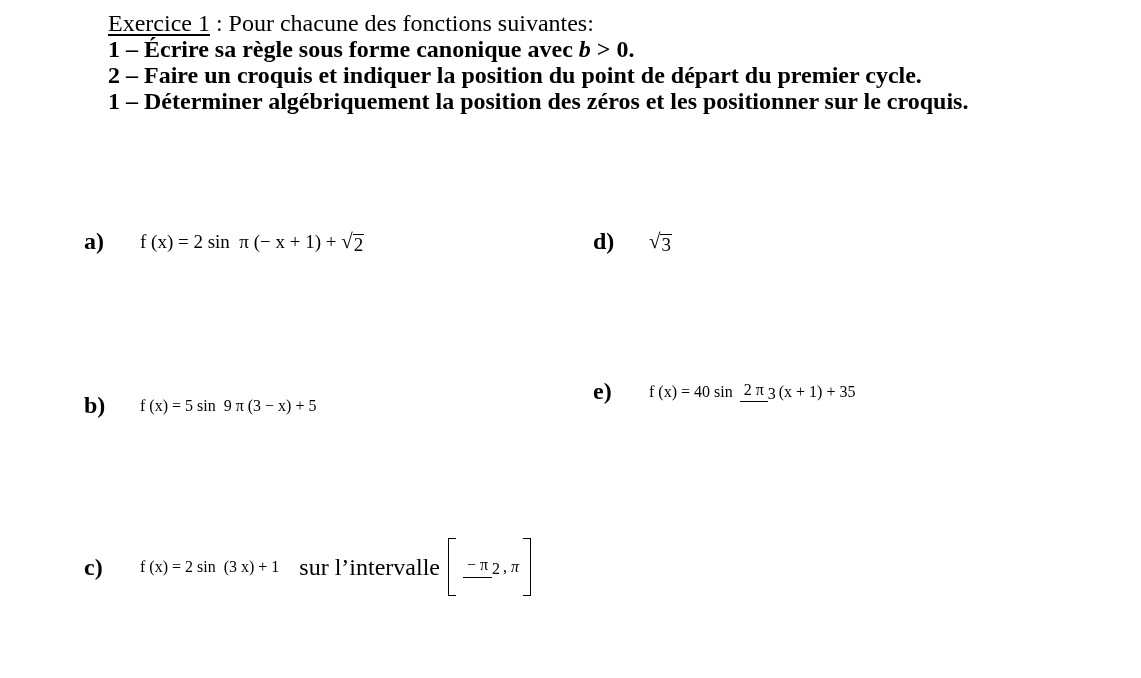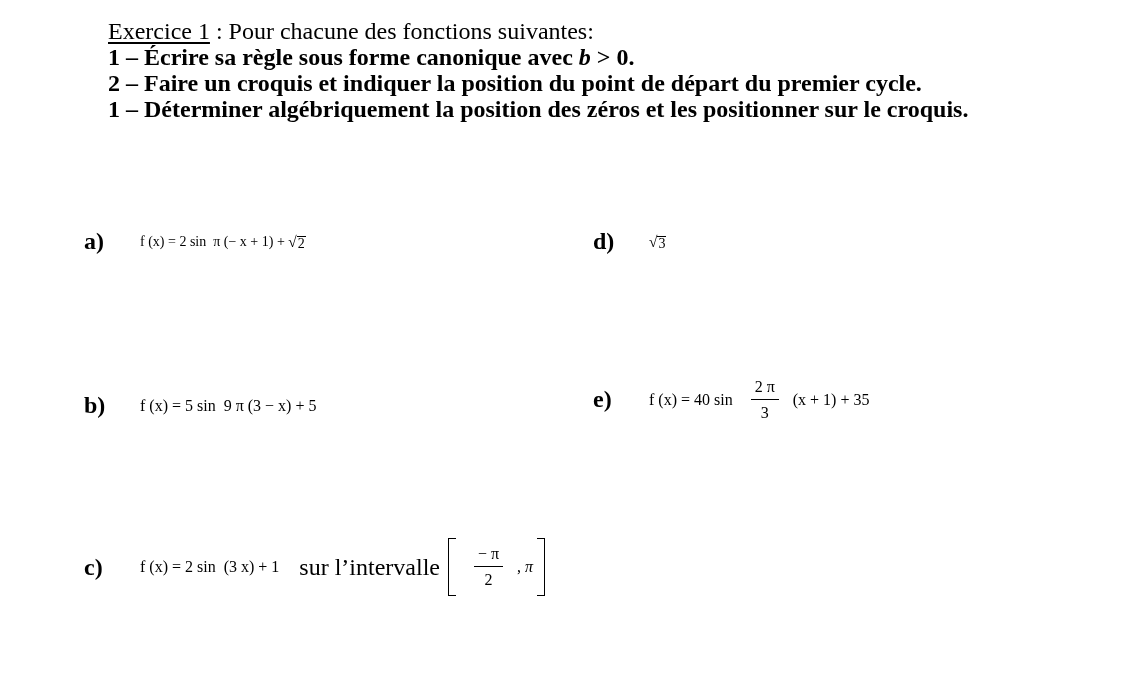--- a/index.html
+++ b/index.html
@@ -1,33 +1,33 @@
 <!DOCTYPE html>
 <html><head>
 <meta charset="utf-8">
 <style>
   html, body { margin: 0; padding: 0; background: #ffffff; }
   body {
     width: 1141px; height: 678px; position: relative; overflow: hidden;
     font-family: "Liberation Serif", "DejaVu Serif", serif; color: #000;
   }
-  .header { position: absolute; left: 108px; top: 18px; }
+  .header { position: absolute; left: 108px; top: 10px; }
   .header .title-line { font-size: 24px; line-height: 26px; white-space: nowrap; }
   .header .title-line u { text-decoration: underline; text-underline-offset: 3px; }
   .header .instr { font-size: 24px; line-height: 26px; font-weight: bold; white-space: nowrap; }
   .header .instr i { font-style: italic; }
 
   .item { position: absolute; white-space: nowrap; display: flex; align-items: center; }
   .label { font-size: 24px; font-weight: bold; width: 56px; display: inline-block; }
-  .expr { font-size: 14px; display: inline-flex; align-items: center; }
+  .expr { font-size: 19px; display: inline-flex; align-items: center; }
   .expr.small { font-size: 16px; }
   .sqrt { display: inline-flex; align-items: flex-end; }
   .sqrt .rad { font-size: 1.1em; }
   .sqrt .under { border-top: 1.3px solid #000; padding: 0 1px; line-height: 1; margin-top: 2px; }
-  .frac { display: inline-flex; flex-direction: column; align-items: center; vertical-align: middle; margin: 0 14px; }
+  .frac { display: inline-flex; flex-direction: row; align-items: center; vertical-align: middle; margin: 0 3px; }
   .frac .num { border-bottom: 1.2px solid #000; padding: 0 4px 3px 4px; line-height: 1.1; }
   .frac .den { padding-top: 4px; line-height: 1.1; }
   .interval-text { font-size: 24px; margin-left: 20px; }
   .bracket { display: inline-block; width: 7px; height: 56px; border: 1.2px solid #000; margin: 0 4px; }
   .bracket.left { border-right: none; }
   .bracket.right { border-left: none; }
 </style>
 </head>
 <body>
 

